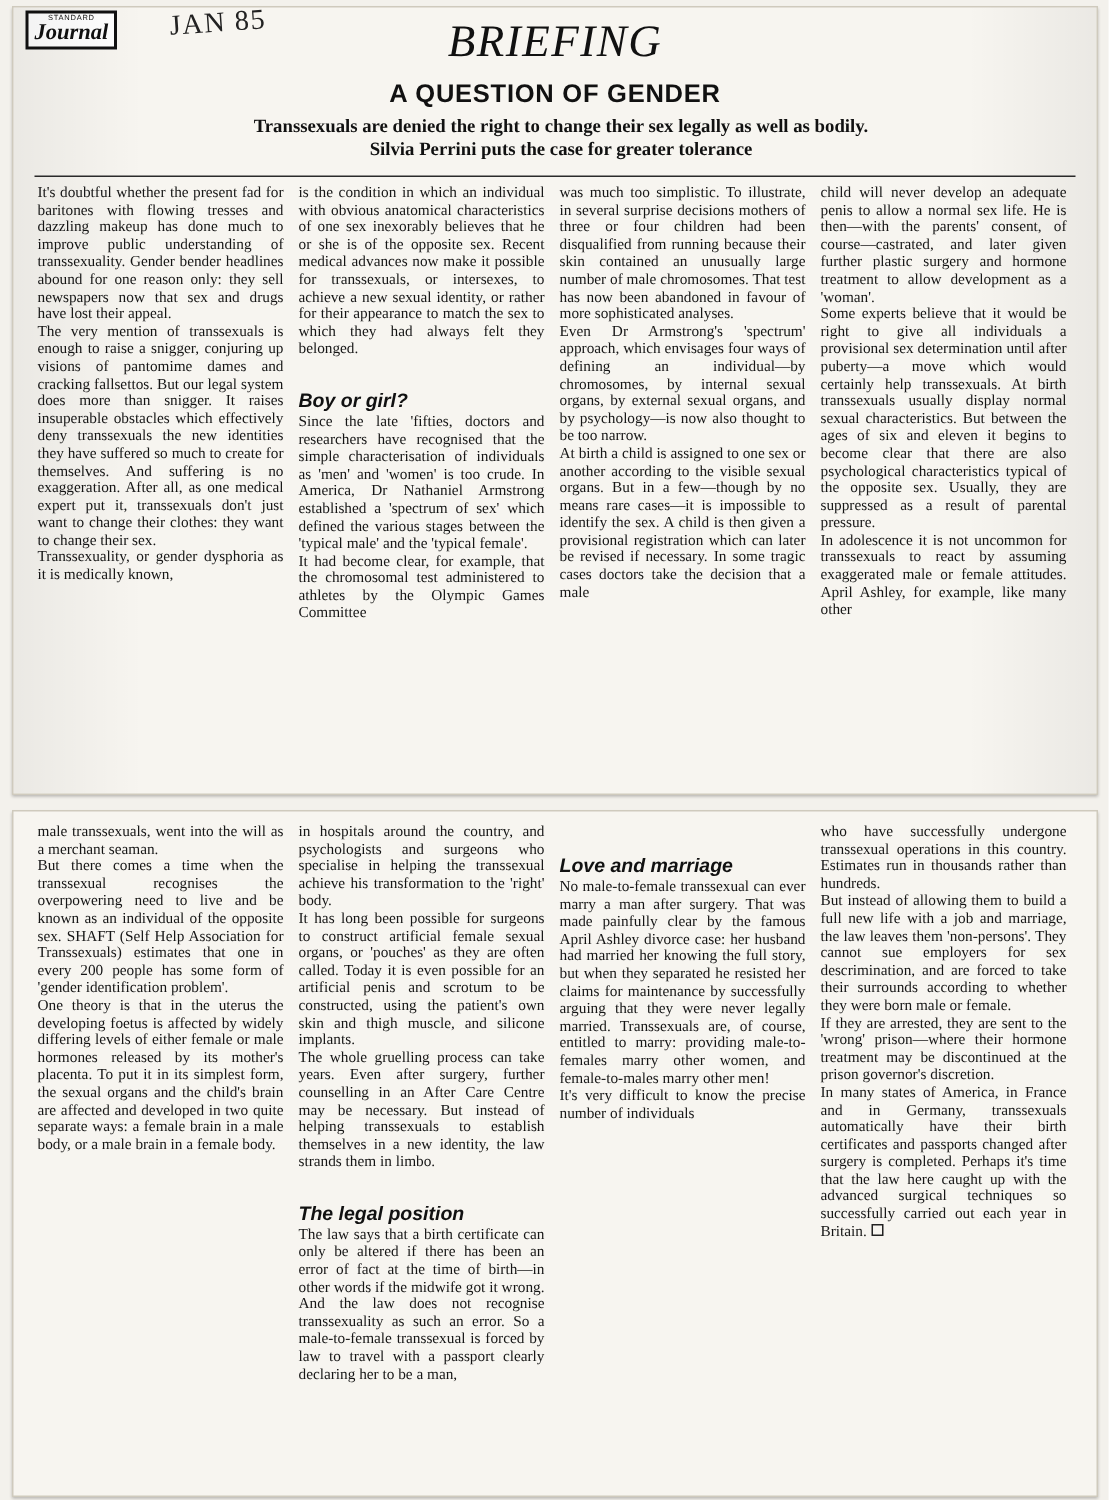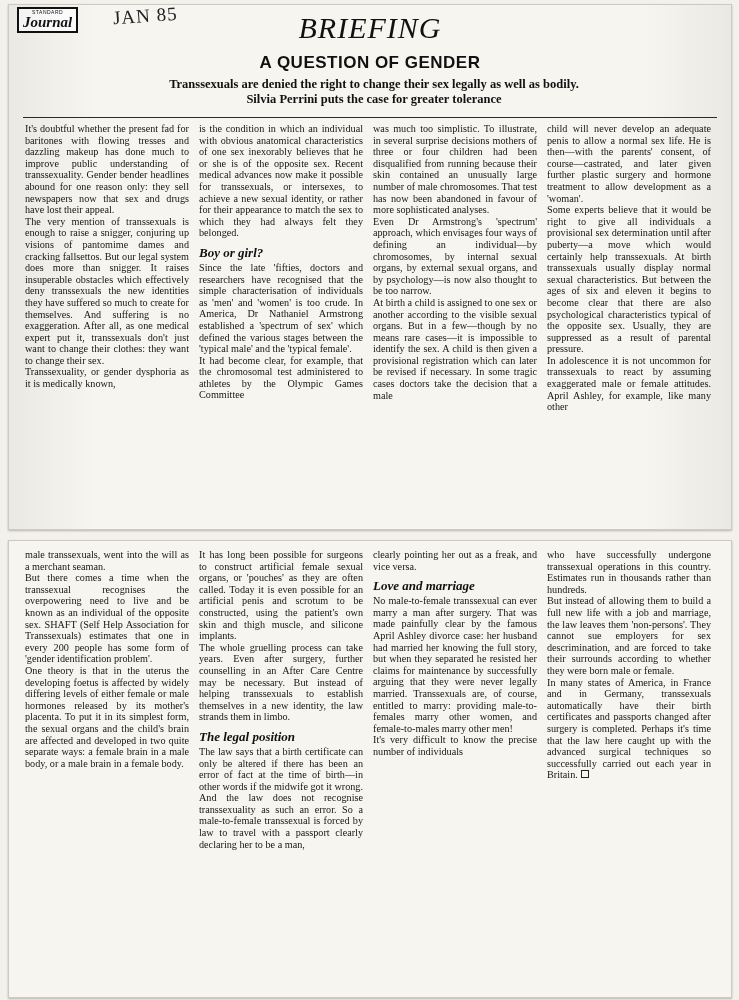--- a/index.html
+++ b/index.html
@@ -154,26 +154,26 @@
     text-align: justify;
     color: #151515;
     hyphens: auto;
   }
   .col p {
     margin: 0 0 0 0;
     text-indent: 0;
   }
   .col p + p { margin-top: 0; }
   .subhead {
-    font-family: Liberation Serif, serif;
+    font-family: Liberation Sans, sans-serif;
     font-weight: bold;
     font-style: italic;
     font-size: 13px;
     line-height: 15px;
-    margin: 6px 0 2px 0;
+    margin: 20px 0 2px 0;
     color: #111;
   }
   .endmark {
     display: inline-block;
     width: 6px;
     height: 6px;
     border: 1px solid #222;
     margin-left: 3px;
   }
   .scan-shadow-top {
@@ -237,35 +237,36 @@
   <div class="clip-bottom">
     <div class="cols-bottom">
 
       <div class="col">
         <p>male transsexuals, went into the will as a merchant seaman.</p>
         <p>But there comes a time when the transsexual recognises the overpowering need to live and be known as an individual of the opposite sex. SHAFT (Self Help Association for Transsexuals) estimates that one in every 200 people has some form of 'gender identification problem'.</p>
         <p>One theory is that in the uterus the developing foetus is affected by widely differing levels of either female or male hormones released by its mother's placenta. To put it in its simplest form, the sexual organs and the child's brain are affected and developed in two quite separate ways: a female brain in a male body, or a male brain in a female body.</p>
       </div>
 
       <div class="col">
+        <p>in hospitals around the country, and psychologists and surgeons who specialise in helping the transsexual achieve his transformation to the 'right' body.</p>
         <p>It has long been possible for surgeons to construct artificial female sexual organs, or 'pouches' as they are often called. Today it is even possible for an artificial penis and scrotum to be constructed, using the patient's own skin and thigh muscle, and silicone implants.</p>
         <p>The whole gruelling process can take years. Even after surgery, further counselling in an After Care Centre may be necessary. But instead of helping transsexuals to establish themselves in a new identity, the law strands them in limbo.</p>
         <div class="subhead">The legal position</div>
         <p>The law says that a birth certificate can only be altered if there has been an error of fact at the time of birth—in other words if the midwife got it wrong. And the law does not recognise transsexuality as such an error. So a male-to-female transsexual is forced by law to travel with a passport clearly declaring her to be a man,</p>
       </div>
 
       <div class="col">
-        <p>clearly pointing her out as a freak, and vice versa.</p>
         <div class="subhead">Love and marriage</div>
         <p>No male-to-female transsexual can ever marry a man after surgery. That was made painfully clear by the famous April Ashley divorce case: her husband had married her knowing the full story, but when they separated he resisted her claims for maintenance by successfully arguing that they were never legally married. Transsexuals are, of course, entitled to marry: providing male-to-females marry other women, and female-to-males marry other men!</p>
         <p>It's very difficult to know the precise number of individuals</p>
       </div>
 
       <div class="col">
         <p>who have successfully undergone transsexual operations in this country. Estimates run in thousands rather than hundreds.</p>
         <p>But instead of allowing them to build a full new life with a job and marriage, the law leaves them 'non-persons'. They cannot sue employers for sex descrimination, and are forced to take their surrounds according to whether they were born male or female.</p>
+        <p>If they are arrested, they are sent to the 'wrong' prison—where their hormone treatment may be discontinued at the prison governor's discretion.</p>
         <p><span>In many states of America, in France and in Germany, transsexuals automatically have their birth certificates and passports changed after surgery is completed. Perhaps it's time that the law here caught up with the advanced surgical techniques so successfully carried out each year in Britain.</span><span class="endmark"></span></p>
       </div>
 
     </div>
   </div>
 
 </div>
 
 </body></html>

